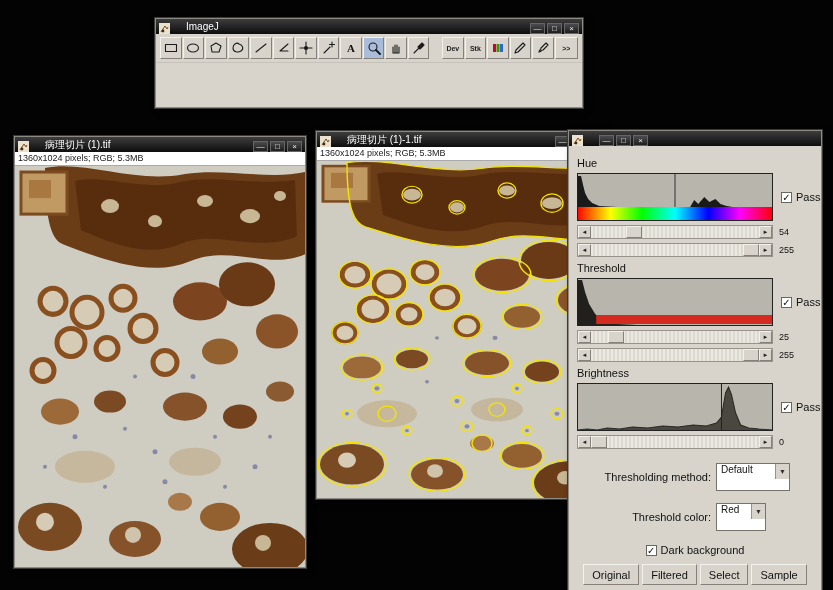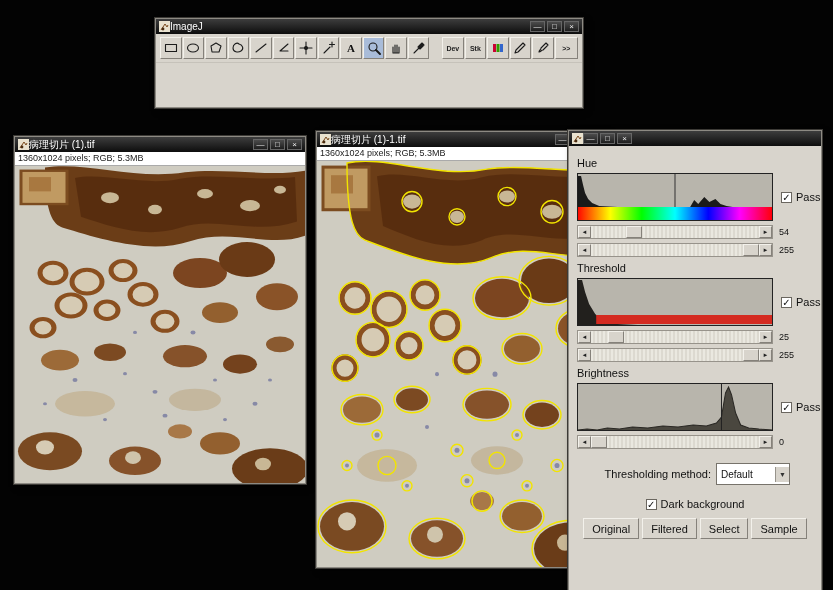--- a/index.html
+++ b/index.html
@@ -2,21 +2,21 @@
 <html><head>
 <meta charset="utf-8">
 <style>
   *{margin:0;padding:0;box-sizing:border-box}
   html,body{width:833px;height:590px;background:#000;overflow:hidden;
     font-family:"Liberation Sans","DejaVu Sans",sans-serif}
   .desktop{position:relative;width:833px;height:590px;background:#030303;overflow:hidden}
   .window{position:absolute;background:#d8d4cc;border:1px solid #8d8a83;
     outline:1px solid #3c3a36;box-shadow:3px 3px 6px rgba(0,0,0,.7)}
   .titlebar{height:15px;background:linear-gradient(180deg,#3d3d3d,#0d0d0d);
-    display:flex;align-items:center;gap:0;padding:0 3px}
+    display:flex;align-items:flex-end;gap:16px;padding:0 3px}
   .titlebar .title{flex:1;color:#fff;font-size:10px;line-height:15px;white-space:nowrap;overflow:hidden}
   .winbtns{display:flex;gap:2px}
   .winbtn{width:15px;height:11px;background:linear-gradient(#4c4c4c,#1e1e1e);
     border:1px solid #666;color:#eee;font-size:8px;line-height:9px;text-align:center}
   .app-icon{width:11px;height:11px;flex:0 0 auto}
   
   .menubar{display:flex;background:#d8d4cc;border-bottom:1px solid #b6b2aa;height:19px;align-items:center;padding:0 4px}
   .menu-item{font-size:11px;color:#111;padding:2px 8px 3px}
   .toolbar{display:flex;align-items:center;gap:1px;padding:3px 4px;height:29px;border-bottom:1px solid #c6c2ba}
   .tool{width:24px;height:22px;background:#d8d4cc;border:1px solid;
@@ -45,21 +45,21 @@
   .scroll-row{display:flex;align-items:center;margin-top:4px}
   .sb{display:flex;width:196px;height:14px;border:1px solid #97938b;background:#eceae2}
   .sb-btn{width:13px;height:12px;background:#d8d4cc;border:1px solid;
     border-color:#f3f1eb #85817a #85817a #f3f1eb;font-size:6px;line-height:11px;text-align:center;color:#222;flex:0 0 auto}
   .sb-track{flex:1;position:relative;background:repeating-linear-gradient(90deg,#eae8e0 0 2px,#dcd9d0 2px 4px)}
   .sb-thumb{position:absolute;top:0;width:16px;height:12px;background:#d8d4cc;border:1px solid;
     border-color:#f3f1eb #85817a #85817a #f3f1eb}
   .sb-val{font-size:9px;margin-left:6px;color:#111}
   .combo-row{display:flex;align-items:center;margin:6px 0}
   .combo-label{width:134px;text-align:right;font-size:11px;color:#111;margin-right:5px}
-  .combo{height:22px;background:#fff;border:1px solid #77736b;display:flex;align-items:center}
+  .combo{height:28px;background:#fff;border:1px solid #77736b;display:flex;align-items:flex-start}
   .combo-value{flex:1;font-size:10px;padding:0 4px;color:#111;white-space:nowrap}
   .combo-arrow{width:14px;height:15px;background:#d8d4cc;border-left:1px solid #97938b;
     font-size:7px;line-height:15px;text-align:center;color:#333;flex:0 0 auto}
   .darkbg-row{display:flex;justify-content:center;margin:7px 0 5px}
   .btn-row{display:flex;justify-content:center;gap:3px;margin-top:3px}
   .tbtn{height:21px;padding:0 8px;font-size:11px;color:#111;background:#d8d4cc;border:1px solid;
     border-color:#f3f1eb #85817a #85817a #f3f1eb}
 </style>
 </head>
 <body>
@@ -277,21 +277,21 @@
             <path d="M4,12 c0,-2 2,-2 2,-4 l5,-5 2,2 -5,5 c-2,0 -2,2 -4,2 z"></path>
           </svg>
       </button>
       <button class="tool more-btn">
         <span class="tlabel">&gt;&gt;</span>
       </button>
     </div>
     <div class="statusbar"></div>
   </div>
 
-  <div class="window img-window" style="left:14px;top:136px;width:292px;height:348px;z-index:2">
+  <div class="window img-window" style="left:14px;top:136px;width:292px;height:432px;z-index:2">
     <div class="titlebar">
       <svg class="app-icon" viewBox="0 0 11 11">
         <rect width="11" height="11" fill="#e9e2cf"></rect>
           <path d="M2,9 L6,3 L8,6 L9,4" stroke="#7a4a1e" fill="none"></path>
           <circle cx="4" cy="8" r="1.4" fill="#4a2c10"></circle>
       </svg>
       <span class="title">病理切片 (1).tif</span>
       <span class="winbtns">
         <span class="winbtn">—</span>
         <span class="winbtn">□</span>
@@ -299,21 +299,21 @@
       </span>
     </div>
     <div class="infobar">1360x1024 pixels; RGB; 5.3MB</div>
     <div class="canvas">
       <svg viewBox="0 0 290 400" preserveAspectRatio="none">
         <use href="#tissue"></use>
       </svg>
     </div>
   </div>
 
-  <div class="window img-window" style="left:316px;top:131px;width:292px;height:437px;z-index:2">
+  <div class="window img-window" style="left:316px;top:131px;width:292px;height:368px;z-index:2">
     <div class="titlebar">
       <svg class="app-icon" viewBox="0 0 11 11">
         <rect width="11" height="11" fill="#e9e2cf"></rect>
           <path d="M2,9 L6,3 L8,6 L9,4" stroke="#7a4a1e" fill="none"></path>
           <circle cx="4" cy="8" r="1.4" fill="#4a2c10"></circle>
       </svg>
       <span class="title">病理切片 (1)-1.tif</span>
       <span class="winbtns">
         <span class="winbtn">—</span>
         <span class="winbtn">□</span>
@@ -445,20 +445,27 @@
       </div>
 
       <div style="height:8px"></div>
       <div class="combo-row">
         <span class="combo-label">Thresholding method:</span>
         <div class="combo" style="width:74px">
           <span class="combo-value">Default</span>
           <span class="combo-arrow">▼</span>
         </div>
       </div>
+      <div class="combo-row">
+        <span class="combo-label">Threshold color:</span>
+        <div class="combo" style="width:50px">
+          <span class="combo-value">Red</span>
+          <span class="combo-arrow">▼</span>
+        </div>
+      </div>
 
       <div class="darkbg-row">
         <label class="pass" style="margin-left:0">
           <span class="cb">
               <span class="check">✓</span>
             </span>
           <span>Dark background</span>
         </label>
       </div>
 

